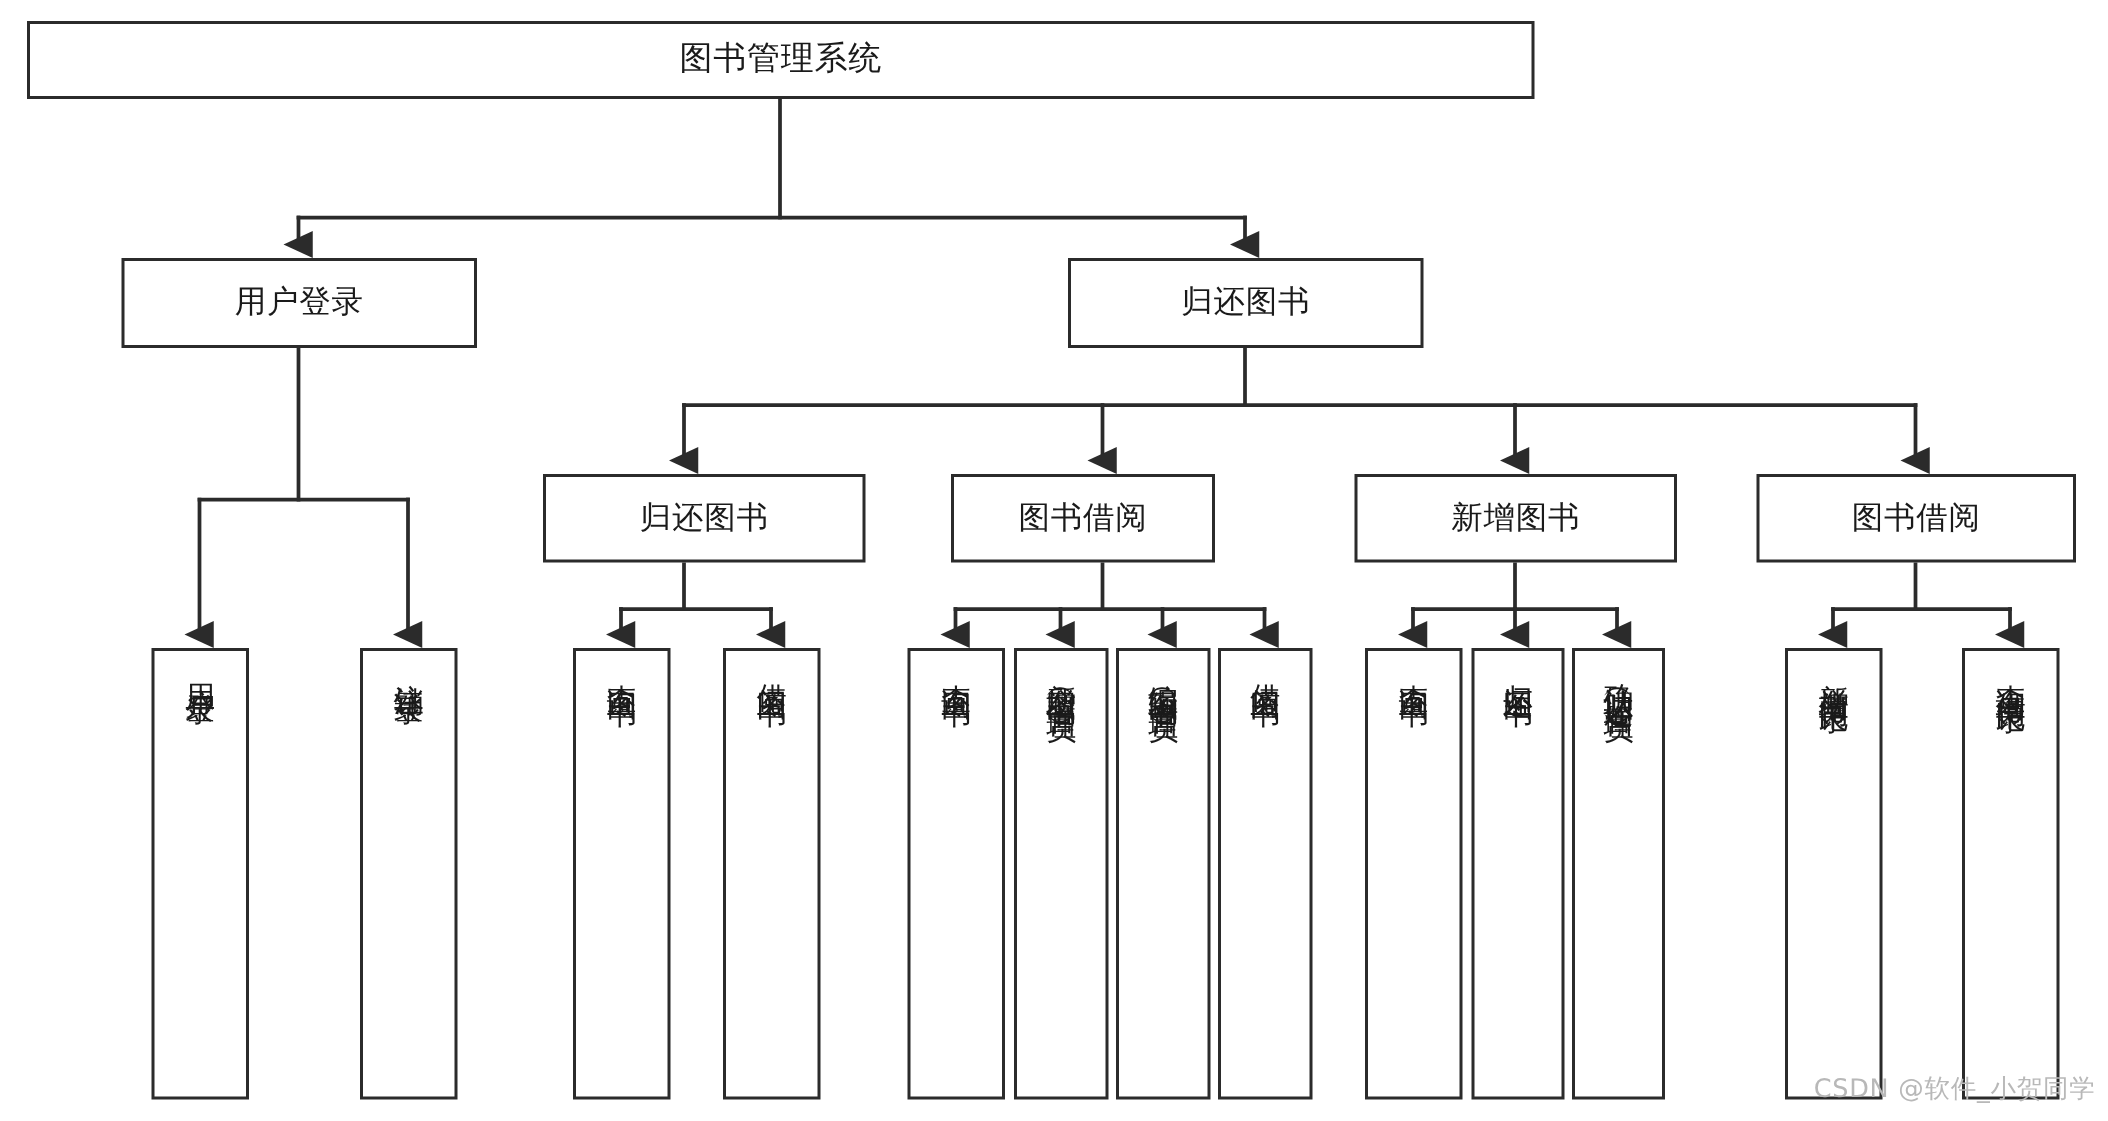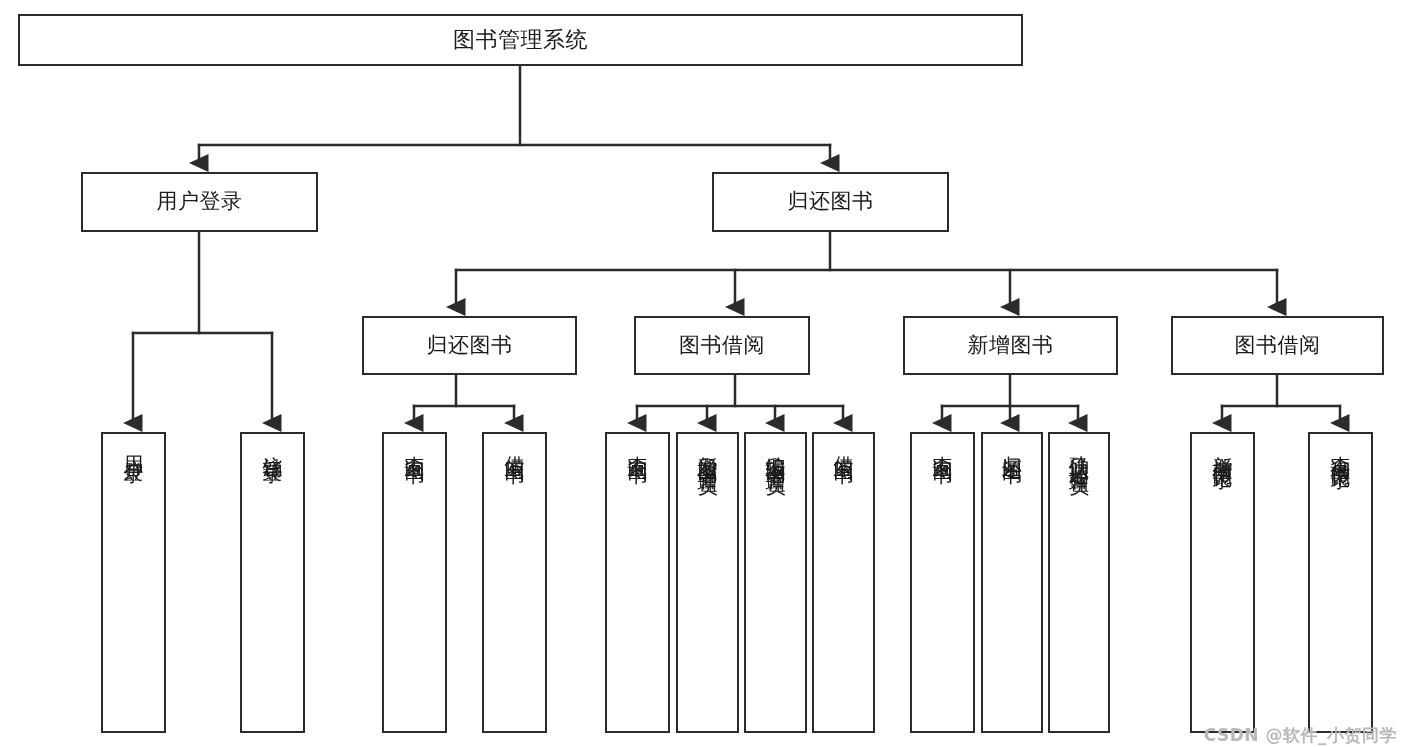--- a/index.html
+++ b/index.html
@@ -61,27 +61,26 @@
     writing-mode: vertical-rl;
     text-orientation: upright;
     font-size: 20px;
     letter-spacing: 3px;
     line-height: 1.05;
     white-space: pre-line;
   }
   .watermark {
     position: absolute;
     right: 8px;
-    bottom: 0;
+    bottom: 10px;
     font-size: 17px;
     color: #b8b8b8;
     letter-spacing: 0.5px;
     z-index: 6;
     white-space: nowrap;
-    font-weight: bold;
   }
 </style>
 </head>
 <body>
 
 <div id="diagram-canvas">
 
   <svg id="edges-layer" viewBox="0 0 1405 747" xmlns="http://www.w3.org/2000/svg">
     <defs>
       <marker id="arrowhead" markerWidth="9" markerHeight="9" refX="4.2" refY="4.4" orient="auto" markerUnits="strokeWidth">

